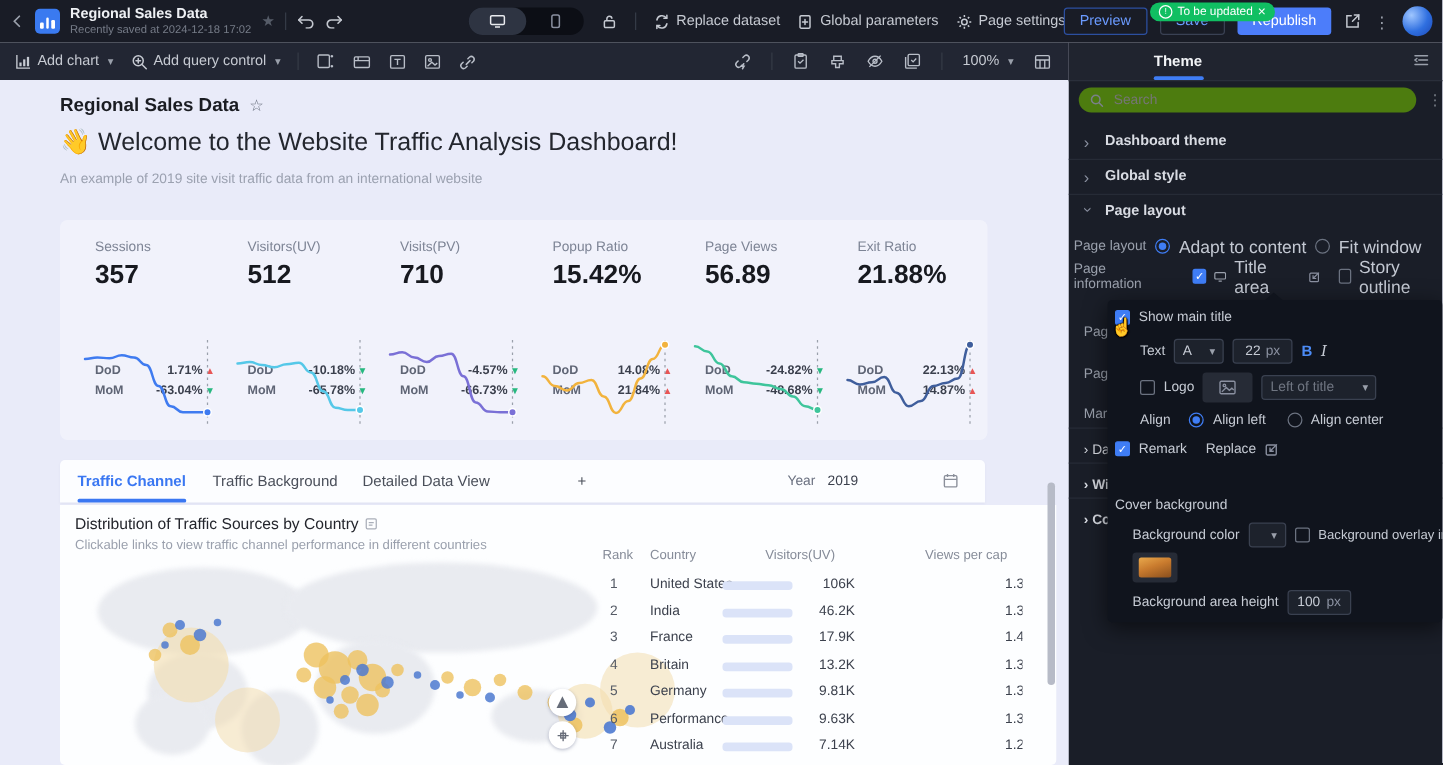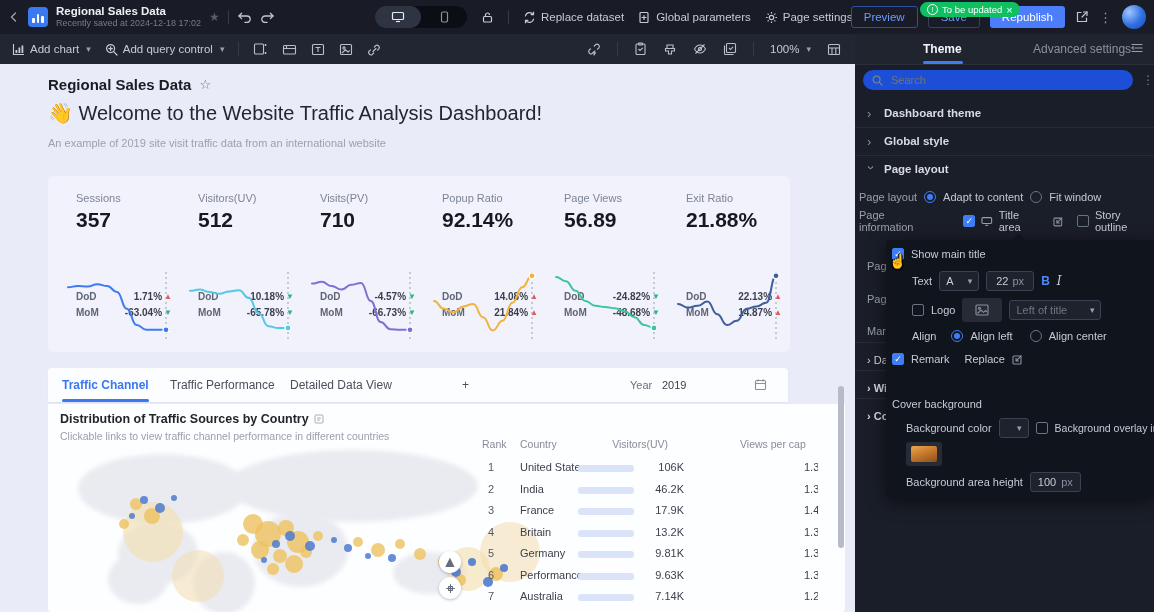--- a/index.html
+++ b/index.html
@@ -42,30 +42,30 @@
   .tico{color:#b9bec8;display:flex;}
   .caret{font-size:9px;color:#9aa0ab;margin-left:2px;}
   
   .ptabs{left:855px;top:34px;width:299px;height:30px;background:#20242f;border-bottom:1px solid #2a2f3b;z-index:30;}
   .ptab-theme{position:absolute;left:68px;top:0;height:30px;display:flex;align-items:center;font-size:12px;font-weight:bold;color:#f2f4f7;}
   .ptab-underline{position:absolute;left:68px;bottom:0;width:40px;height:3px;background:#3f7df5;border-radius:2px;}
   .ptab-adv{position:absolute;left:178px;top:0;height:30px;display:flex;align-items:center;font-size:12px;color:#8a90a0;}
   .pcollapse{position:absolute;right:10px;top:8px;color:#9aa0ab;}
   
   .panel{left:855px;top:64px;width:299px;height:548px;background:#1a1e28;z-index:10;}
-  .search{position:absolute;left:8px;top:6px;width:270px;height:20px;background:#1d4ed8;border-radius:10px;display:flex;align-items:center;gap:6px;padding:0 9px;box-sizing:border-box;color:#7a8089;}
+  .search{position:absolute;left:8px;top:6px;width:270px;height:20px;background:#4d7c0f;border-radius:10px;display:flex;align-items:center;gap:6px;padding:0 9px;box-sizing:border-box;color:#7a8089;}
   .search input{background:transparent;border:none;outline:none;color:#c6cad2;font-size:11px;width:200px;font-family:"Liberation Sans",sans-serif;}
   .pdots{position:absolute;left:287px;top:9px;color:#7a8089;font-size:12px;}
   .prow{position:absolute;left:0;width:299px;height:28px;display:flex;align-items:center;gap:9px;padding-left:12px;box-sizing:border-box;}
   .chev{color:#8a90a0;font-size:13px;width:8px;display:inline-block;}
   .chev.open{transform:rotate(90deg);}
   .psec{font-size:11.5px;font-weight:bold;color:#d8dbe2;}
   .pdiv{position:absolute;left:0;width:299px;height:1px;background:#262b36;}
   .plabel{font-size:11px;color:#9aa0ac;}
-  .pval{font-size:11px;color:#c3c8d2;}
+  .pval{font-size:14px;color:#c3c8d2;}
   .radio{width:12px;height:12px;border-radius:50%;border:1px solid #6b7280;box-sizing:border-box;display:inline-block;}
   .radio.on{border-color:#3f7df5;position:relative;}
   .radio.on::after{content:"";position:absolute;left:2px;top:2px;width:6px;height:6px;border-radius:50%;background:#3f7df5;}
   .cb{width:12px;height:12px;border-radius:2px;border:1px solid #6b7280;box-sizing:border-box;display:inline-block;}
   .cb.on{background:#3f7df5;border-color:#3f7df5;color:#fff;font-size:9px;line-height:11px;text-align:center;}
   .clip-label{position:absolute;left:12px;font-size:11px;color:#9aa0ac;white-space:nowrap;}
   
   .popup{left:886px;top:240px;width:268px;height:258px;background:#10141d;border-radius:4px;
          box-shadow:0 4px 18px rgba(0,0,0,.55);z-index:20;color:#c6cbd4;font-size:11px;}
   .popup .caret-up{position:absolute;left:126px;top:-6px;width:0;height:0;border-left:7px solid transparent;border-right:7px solid transparent;border-bottom:6px solid #10141d;}
@@ -99,21 +99,21 @@
   .arrow.down{color:#27b880;}
   .spark{position:absolute;left:2px;top:90px;}
   .tab-card{left:48px;top:304px;width:740px;height:34px;background:#fcfdff;border-radius:4px 4px 0 0;box-shadow:0 1px 2px rgba(80,90,140,.06);}
   .tab{position:absolute;top:0;height:34px;display:flex;align-items:center;font-size:12px;color:#4a4f5a;}
   .tab.active{color:#3a77f2;font-weight:bold;}
   .tab .tabline{position:absolute;left:0;bottom:0;height:3px;width:100%;background:#3a77f2;border-radius:2px;}
   .yearlbl{position:absolute;left:582px;top:0;height:34px;display:flex;align-items:center;font-size:11px;color:#6a7080;}
   .yearval{position:absolute;left:614px;top:0;height:34px;display:flex;align-items:center;font-size:11px;color:#3a3f4c;}
   .calico{position:absolute;left:706px;top:10px;color:#8a8f9a;}
   .chart-card{left:48px;top:340px;width:797px;height:208px;background:#fdfeff;border-radius:0 0 4px 4px;overflow:hidden;}
-  .cc-title{position:absolute;left:12px;top:8px;font-size:12.5px;font-weight:bold;color:#23252c;display:flex;align-items:center;gap:5px;z-index:3;}
+  .cc-title{position:absolute;left:12px;top:8px;font-size:12.5px;font-weight:normal;color:#23252c;display:flex;align-items:center;gap:5px;z-index:3;}
   .cc-sub{position:absolute;left:12px;top:26px;font-size:10.5px;color:#9aa0ad;z-index:3;}
   .map{position:absolute;left:0;top:0;width:797px;height:208px;z-index:1;}
   .blob{position:absolute;background:#e9ebf0;border-radius:50%;filter:blur(2px);}
   .bub{position:absolute;border-radius:50%;}
   .mapbtn{position:absolute;width:22px;height:22px;border-radius:50%;background:#fff;box-shadow:0 1px 3px rgba(60,70,110,.35);display:flex;align-items:center;justify-content:center;color:#666c78;z-index:3;}
   .tablewrap{position:absolute;left:426px;top:34px;width:344px;height:174px;overflow:hidden;z-index:2;}
   .th{position:absolute;top:0;height:16px;font-size:10.5px;color:#868c99;white-space:nowrap;}
   .trow{position:absolute;height:20px;width:360px;}
   .td{position:absolute;top:3px;font-size:11px;color:#3c414d;white-space:nowrap;}
   .bartrack{position:absolute;left:104px;top:7px;width:56px;height:7px;border-radius:3px;background:#dbe3f8;}
@@ -324,21 +324,20 @@
           <rect x="1.5" y="1.5" width="11" height="10" rx="1"></rect>
           <path d="M1.5 5 H12.5 M5 5 V11.5 M8.8 5 V11.5"></path>
         </svg>
       </span>
   </div>
 </div>
 
 <div class="abs ptabs">
   <span class="ptab-theme">Theme</span>
   <span class="ptab-underline"></span>
-  <span class="ptab-adv">Advanced settings</span>
   <span class="pcollapse">
     <svg class="i" width="14" height="12" viewBox="0 0 14 12" fill="none" stroke="currentColor" stroke-width="1.2" stroke-linecap="round">
         <path d="M2 2.5 H12 M5 6 H12 M2 9.5 H12"></path>
         <path d="M3.5 4.8 L2 6 L3.5 7.2"></path>
       </svg>
     </span>
 </div>
 
 <aside class="abs panel">
   <div class="search">
@@ -565,21 +564,21 @@
     </div>
     <svg class="spark" width="116" height="80" viewBox="0 0 116 80">
           <line x1="104" y1="6" x2="104" y2="74" stroke="#9aa0ab" stroke-width="1" stroke-dasharray="2,3"></line>
           <path d="M 6 17.6 C 10.9 17.6, 10.9 15.8, 15.8 15.8 C 20.700000000000003 15.8, 20.700000000000003 19.999999999999996, 25.6 19.999999999999996 C 30.500000000000004 19.999999999999996, 30.500000000000004 23.6, 35.400000000000006 23.6 C 40.300000000000004 23.6, 40.300000000000004 18.800000000000004, 45.2 18.800000000000004 C 50.1 18.800000000000004, 50.1 17, 55 17 C 59.900000000000006 17, 59.900000000000006 35, 64.80000000000001 35 C 69.70000000000002 35, 69.70000000000002 56, 74.60000000000001 56 C 79.5 56, 79.5 63.2, 84.4 63.2 C 89.30000000000001 63.2, 89.30000000000001 63.8, 94.2 63.8 C 99.1 63.8, 99.1 63.8, 104 63.8" fill="none" stroke="#7a70d6" stroke-width="2" stroke-linecap="round"></path>
           <circle cx="104" cy="63.8" r="3" fill="#7a70d6" stroke="#fff" stroke-width="1.2"></circle>
         </svg>
   </div>
 
   <div class="kpi" style="left: 378px;">
     <span class="klabel">Popup Ratio</span>
-    <span class="kvalue">92.14%</span>
+    <span class="kvalue">15.42%</span>
     <div class="krow krow-dod" style="top:115px">
       <span class="kl">DoD</span>
           <span class="kv">
             <span class="t">14.08%</span>
             <span class="arrow up">▲</span>
           </span>
     </div>
     <div class="krow krow-mom" style="top:131px">
       <span class="kl">MoM</span>
           <span class="kv">
@@ -647,21 +646,21 @@
     <span class="tab" style="left:414px">+</span>
     <span class="yearlbl">Year</span>
     <span class="yearval">2019</span>
     <span class="calico">
       <svg class="i" width="13" height="13" viewBox="0 0 13 13" fill="none" stroke="currentColor" stroke-width="1.1">
           <rect x="1.5" y="2.5" width="10" height="9" rx="1"></rect>
           <path d="M1.5 5.5 H11.5 M4 1.2 V3.5 M9 1.2 V3.5"></path>
         </svg>
       </span>
   <span class="tab active" style="left: 14px;">Traffic Channel<span class="tabline"></span></span>
-      <span class="tab" style="left: 122px;">Traffic Performance</span>
+      <span class="tab" style="left: 122px;">Traffic Background</span>
       <span class="tab" style="left: 242px;">Detailed Data View</span>
     </div>
 
   <div class="abs chart-card">
     <div class="cc-title">
       <span>Distribution of Traffic Sources by Country</span>
       <svg class="i micon" width="10" height="10" viewBox="0 0 10 10" fill="none" stroke="currentColor" stroke-width="1">
           <rect x="1" y="1" width="8" height="8" rx="1"></rect>
           <path d="M3 4 H7 M3 6 H6"></path>
         </svg>

